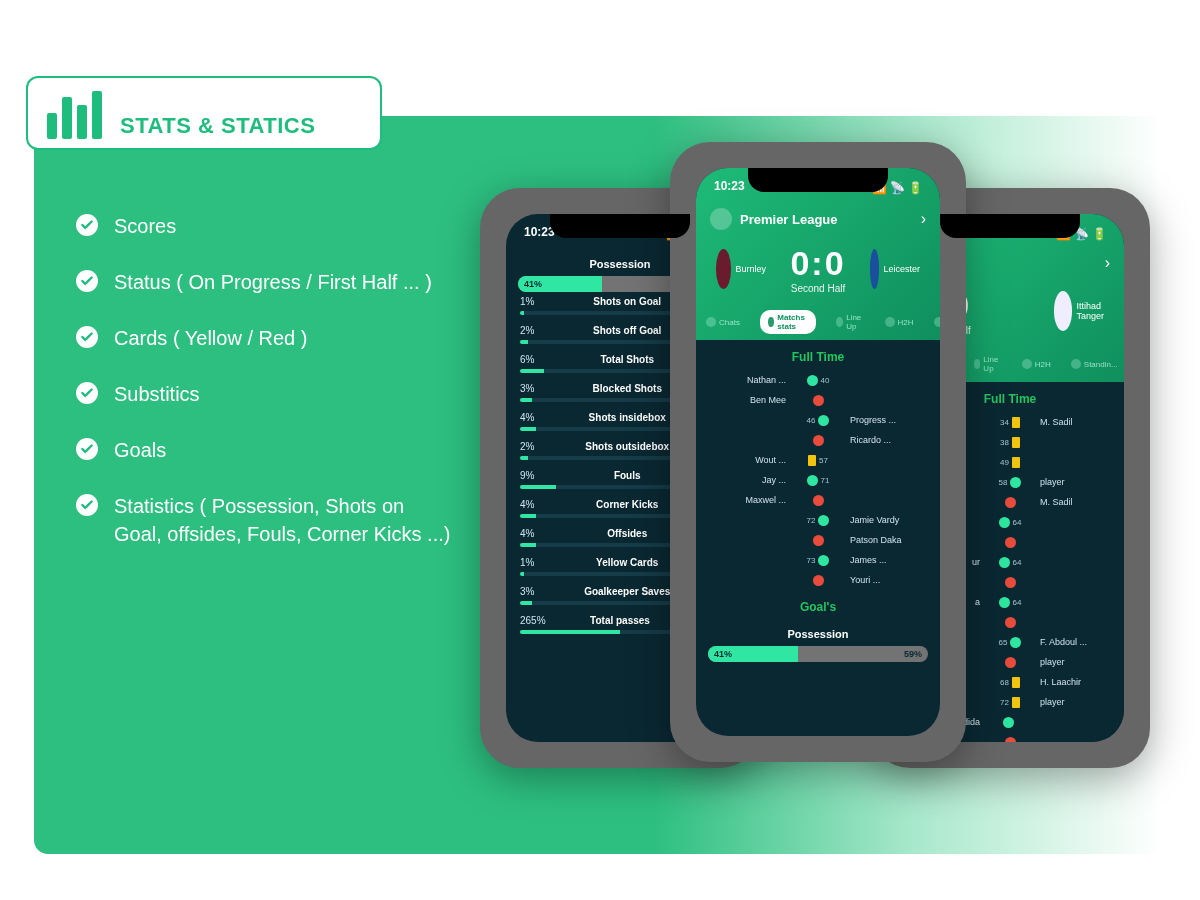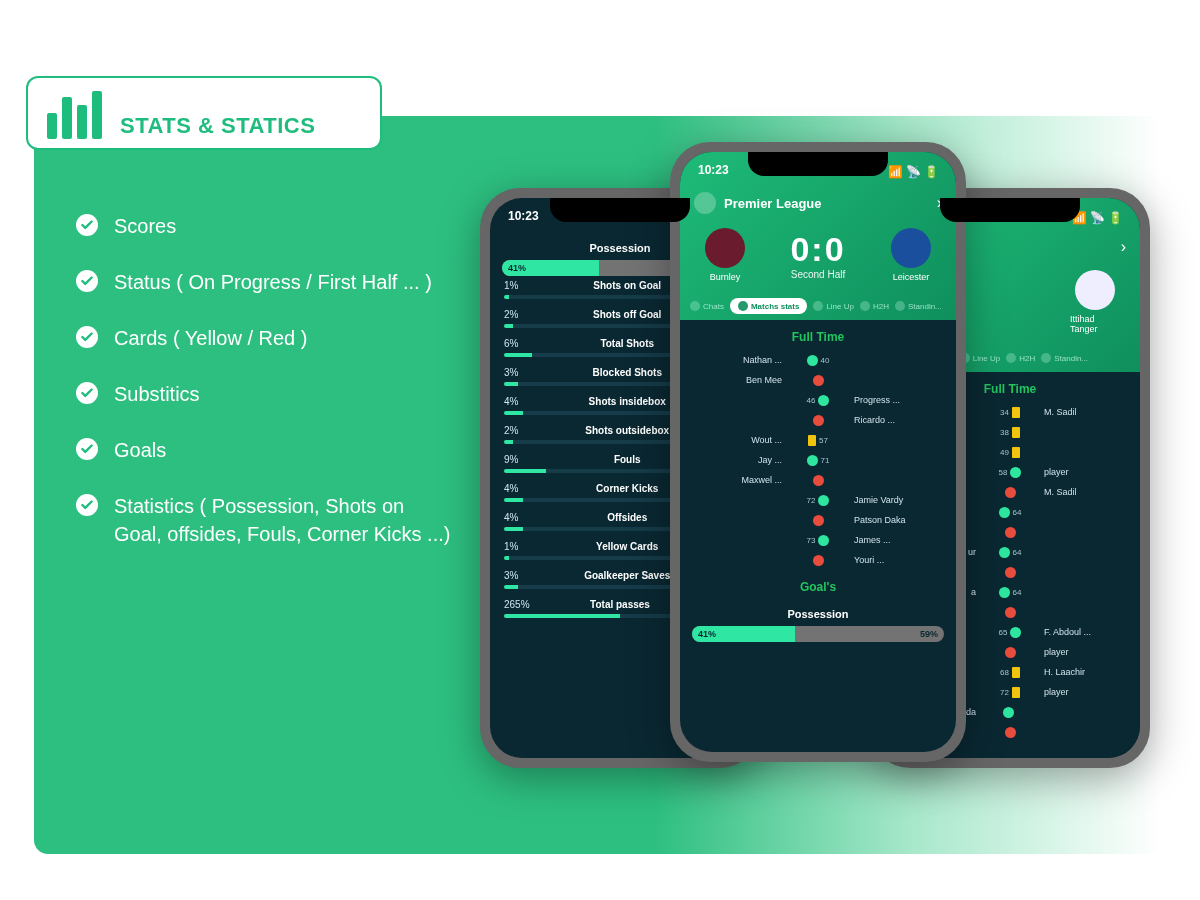--- a/index.html
+++ b/index.html
@@ -10,48 +10,48 @@
   .title-pill .icon-box { width: 56px; height: 52px; display: flex; align-items: flex-end; justify-content: center; gap: 5px; }
   .title-pill .icon-box .bar { width: 10px; background: #1fbd7d; border-radius: 2px; }
   .title-text { font-size: 22px; font-weight: 800; color: #1fbd7d; letter-spacing: .5px; margin-top: 26px; }
   .features { position: absolute; left: 76px; top: 212px; width: 380px; color: #fff; }
   .feature { display: flex; gap: 16px; margin-bottom: 28px; align-items: flex-start; }
   .check { width: 22px; height: 22px; background: #fff; border-radius: 50%; display: flex; align-items: center; justify-content: center; flex-shrink: 0; margin-top: 2px; }
   .check svg { width: 14px; height: 14px; }
   .feature-text { font-size: 20px; line-height: 1.4; }
 
   
-  .phone { position: absolute; width: 280px; height: 580px; background: #666; border-radius: 40px; box-shadow: 0 10px 40px rgba(0,0,0,.35); padding: 10px; }
+  .phone { position: absolute; width: 280px; height: 580px; background: #666; border-radius: 40px; box-shadow: 0 10px 40px rgba(0,0,0,.35); padding: 26px; }
   .phone.left { left: 480px; top: 188px; }
   .phone.right { left: 870px; top: 188px; }
   .phone.center { left: 670px; top: 142px; z-index: 5; width: 296px; height: 620px; }
   .phone-screen { width: 100%; height: 100%; border-radius: 32px; overflow: hidden; position: relative; background: #0a2832; }
   .notch { position: absolute; top: 0; left: 50%; transform: translateX(-50%); width: 140px; height: 24px; background: #000; border-radius: 0 0 16px 16px; z-index: 50; }
   .status-bar { height: 36px; display: flex; align-items: center; justify-content: space-between; padding: 0 18px; color: #fff; font-size: 12px; font-weight: 600; position: relative; }
   .status-icons { display: flex; gap: 4px; align-items: center; }
   .status-icons span { width: 14px; height: 10px; display: inline-block; }
   .header-grad { background: linear-gradient(135deg, #1ebb78 0%, #0f8f5d 100%); }
   .dark-bg { background: #0a2832; }
 
   .league-row { display: flex; align-items: center; padding: 4px 14px 8px; gap: 8px; color: #fff; }
   .league-badge { width: 22px; height: 22px; border-radius: 50%; background: rgba(255,255,255,.25); }
   .league-name { font-size: 13px; font-weight: 700; flex: 1; }
   .chev { color: #fff; font-size: 16px; }
 
   .score-row { display: flex; align-items: center; justify-content: space-between; padding: 6px 20px 10px; color: #fff; }
-  .team { display: flex; flex-direction: column; align-items: center; gap: 4px; font-size: 9px; width: 50px; }
+  .team { display: flex; flex-direction: row; align-items: center; gap: 4px; font-size: 9px; width: 50px; }
   .team-badge { width: 40px; height: 40px; border-radius: 50%; background: #fff; display: flex; align-items: center; justify-content: center; }
   .team-badge.blue { background: #1a4f9e; }
   .team-badge.claret { background: #6a1b2d; }
   .team-badge.white2 { background: #eef; }
   .score-center { text-align: center; }
   .score-big { font-size: 34px; font-weight: 800; letter-spacing: 2px; }
   .score-sub { font-size: 10px; opacity: .9; }
 
-  .tabs { display: flex; gap: 6px; padding: 6px 10px; font-size: 8px; color: #cfe; align-items: center; }
+  .tabs { display: flex; gap: 20px; padding: 6px 10px; font-size: 8px; color: #cfe; align-items: center; }
   .tab { display: flex; align-items: center; gap: 3px; opacity: .7; }
   .tab.active { background: #fff; color: #0f8f5d; border-radius: 10px; padding: 3px 8px; opacity: 1; font-weight: 700; }
   .tab-ico { width: 10px; height: 10px; border-radius: 50%; background: currentColor; opacity: .4; }
   .tab.active .tab-ico { opacity: .9; }
 
   .section-title { text-align: center; color: #22c55e; font-size: 12px; font-weight: 700; padding: 10px 0 6px; }
   .events { padding: 0 12px; font-size: 9px; color: #d0e2ea; }
   .evrow { display: flex; align-items: center; min-height: 20px; gap: 6px; }
   .evrow .side-l { width: 90px; text-align: right; overflow: hidden; text-overflow: ellipsis; white-space: nowrap; }
   .evrow .side-r { width: 90px; text-align: left; overflow: hidden; text-overflow: ellipsis; white-space: nowrap; }

